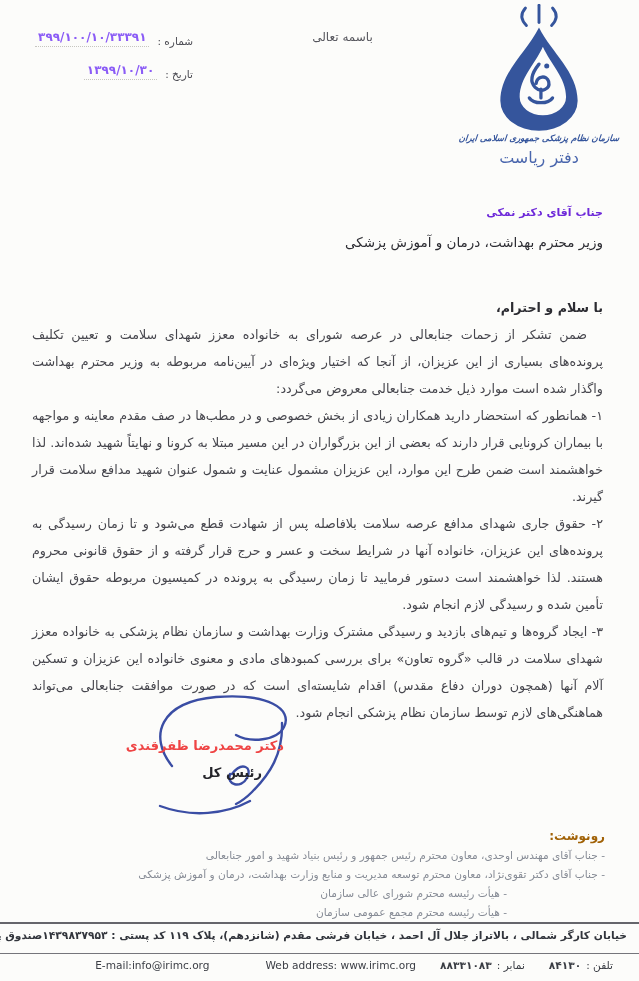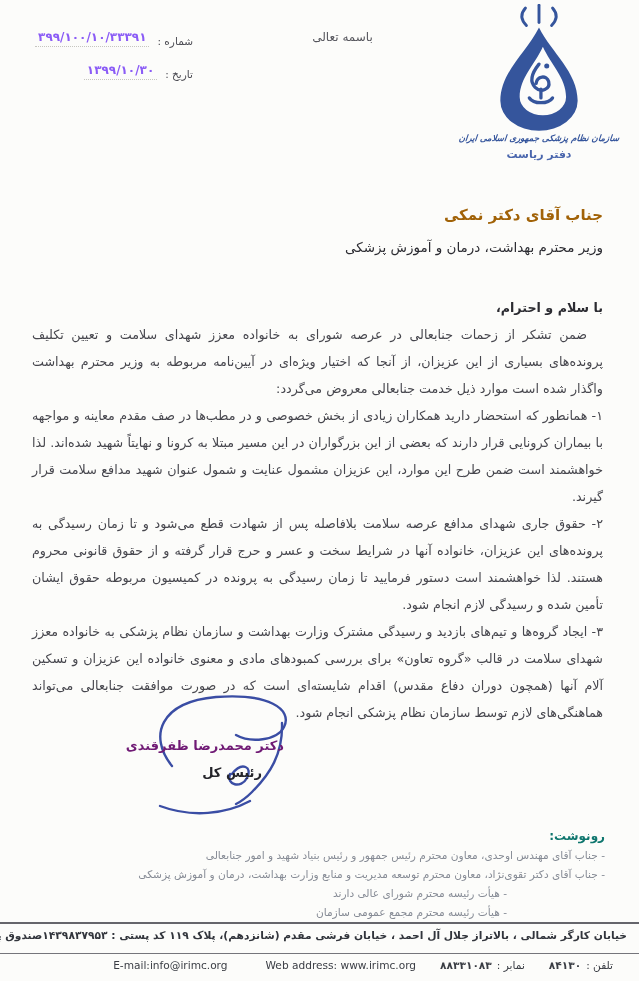--- a/index.html
+++ b/index.html
@@ -15,54 +15,54 @@
   .hdr-val { font-weight:bold; font-size:12px; color:#8b5cf6; direction:ltr; unicode-bidi:embed;
              border-bottom:1px dotted #c6c6c0; padding:0 3px 2px; white-space:nowrap; }
   
   .bismillah { position:absolute; top:30px; left:295px; width:95px; text-align:center;
                font-size:12px; color:#55555c; }
   
   .brand { position:absolute; top:4px; right:10px; width:180px; text-align:center; }
   .brand svg { display:block; margin:0 auto; }
   .org-name { font-size:8.6px; font-weight:bold; font-style:italic; color:#35559c;
               white-space:nowrap; margin-top:1px; transform:skewX(-6deg); }
-  .office { font-size:11px; font-weight:bold; color:#4a66ad; margin-top:5px; letter-spacing:1px; }
+  .office { font-size:16px; font-weight:normal; color:#4a66ad; margin-top:5px; letter-spacing:1px; }
   
   .recipient { position:absolute; top:206px; right:36px; text-align:right; }
-  .recipient-name { font-weight:bold; font-size:15px; color:#a16207; margin-bottom:15px; }
+  .recipient-name { font-weight:bold; font-size:11px; color:#6d28d9; margin-bottom:15px; }
   .recipient-title { font-weight:normal; font-size:13.5px; color:#2b2b31; }
   
   .letter-body { position:absolute; top:294px; right:36px; left:32px;
                  text-align:justify; font-size:12.7px; line-height:27px; color:#46464d; }
   .salutation { font-weight:bold; color:#2b2b31; }
   .para { margin:0; }
   .intro { text-indent:16px; }
   
   .sig { position:absolute; top:686px; left:130px; width:190px; height:135px; }
   .sig svg { position:absolute; top:0; left:0; }
   .sig-name { position:absolute; top:52px; right:36px; font-weight:bold; font-size:13px;
-              color:#701a75; white-space:nowrap; }
+              color:#ef4444; white-space:nowrap; }
   .sig-title { position:absolute; top:79px; right:58px; font-weight:bold; font-size:13px; color:#25252a; }
   
   .cc { position:absolute; top:829px; right:34px; width:460px; text-align:right; }
-  .cc-label { font-weight:bold; font-size:12px; color:#0f766e; margin-bottom:3px; }
+  .cc-label { font-weight:bold; font-size:12px; color:#a16207; margin-bottom:3px; }
   .cc-item { font-size:10.6px; color:#868b95; line-height:19px; white-space:nowrap; }
   .cc > .cc-item:nth-child(4), .cc > .cc-item:nth-child(5) { padding-left:0; padding-right:98px; }
   
   .rule1 { position:absolute; top:922px; left:0; right:0; border-top:2px solid #65656b; }
   .rule2 { position:absolute; top:953px; left:0; right:0; border-top:1.5px solid #75757b; }
   .addr { position:absolute; top:929px; right:12px; left:10px; display:flex;
           justify-content:space-between; align-items:center; direction:rtl;
           font-size:10.7px; font-weight:bold; color:#32353c; white-space:nowrap; }
   .contact { position:absolute; top:959px; right:26px; left:10px; display:flex; gap:24px;
              align-items:center; direction:rtl; font-size:10.6px; color:#3a3d44; white-space:nowrap; }
   .pair { display:flex; gap:5px; align-items:center; }
   .pair .v { font-weight:bold; direction:ltr; unicode-bidi:embed; }
   .ltr { direction:ltr; unicode-bidi:embed; }
-  .web-item { margin-left:14px; }
+  .web-item { margin-left:32px; }
 </style>
 </head>
 <body>
 
 <div class="page">
 
   <div class="hdr-left">
     <div class="hdr-row">
       <span class="hdr-lbl">شماره :</span>
       <span class="hdr-val">۳۹۹/۱۰۰/۱۰/۳۳۳۹۱</span>
@@ -122,21 +122,21 @@
       </svg>
     </span>
     <div class="sig-name">دکتر محمدرضا ظفرقندی</div>
     <div class="sig-title">رئیس کل</div>
   </div>
 
   <div class="cc">
     <div class="cc-label">رونوشت:</div>
     <div class="cc-item">- جناب آقای مهندس اوحدی، معاون محترم رئیس جمهور و رئیس بنیاد شهید و امور جنابعالی</div>
     <div class="cc-item">- جناب آقای دکتر تقوی‌نژاد، معاون محترم توسعه مدیریت و منابع وزارت بهداشت، درمان و آموزش پزشکی</div>
-    <div class="cc-item">- هیأت رئیسه محترم شورای عالی دارند</div>
+    <div class="cc-item">- هیأت رئیسه محترم شورای عالی سازمان</div>
     <div class="cc-item">- هیأت رئیسه محترم مجمع عمومی سازمان</div>
   </div>
 
   <div class="rule1"></div>
   <div class="addr">
     <span>خیابان کارگر شمالی ، بالاتراز جلال آل احمد ، خیابان فرشی مقدم (شانزدهم)، پلاک ۱۱۹   کد پستی : ۱۴۳۹۸۳۷۹۵۳</span>
     <span class="pair">
       <span>صندوق پستی :</span>
 
     </span>

